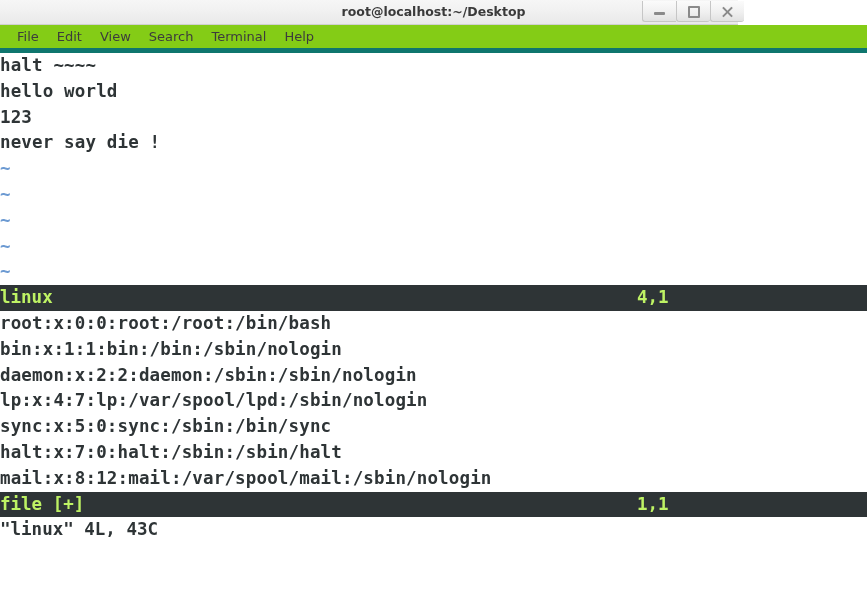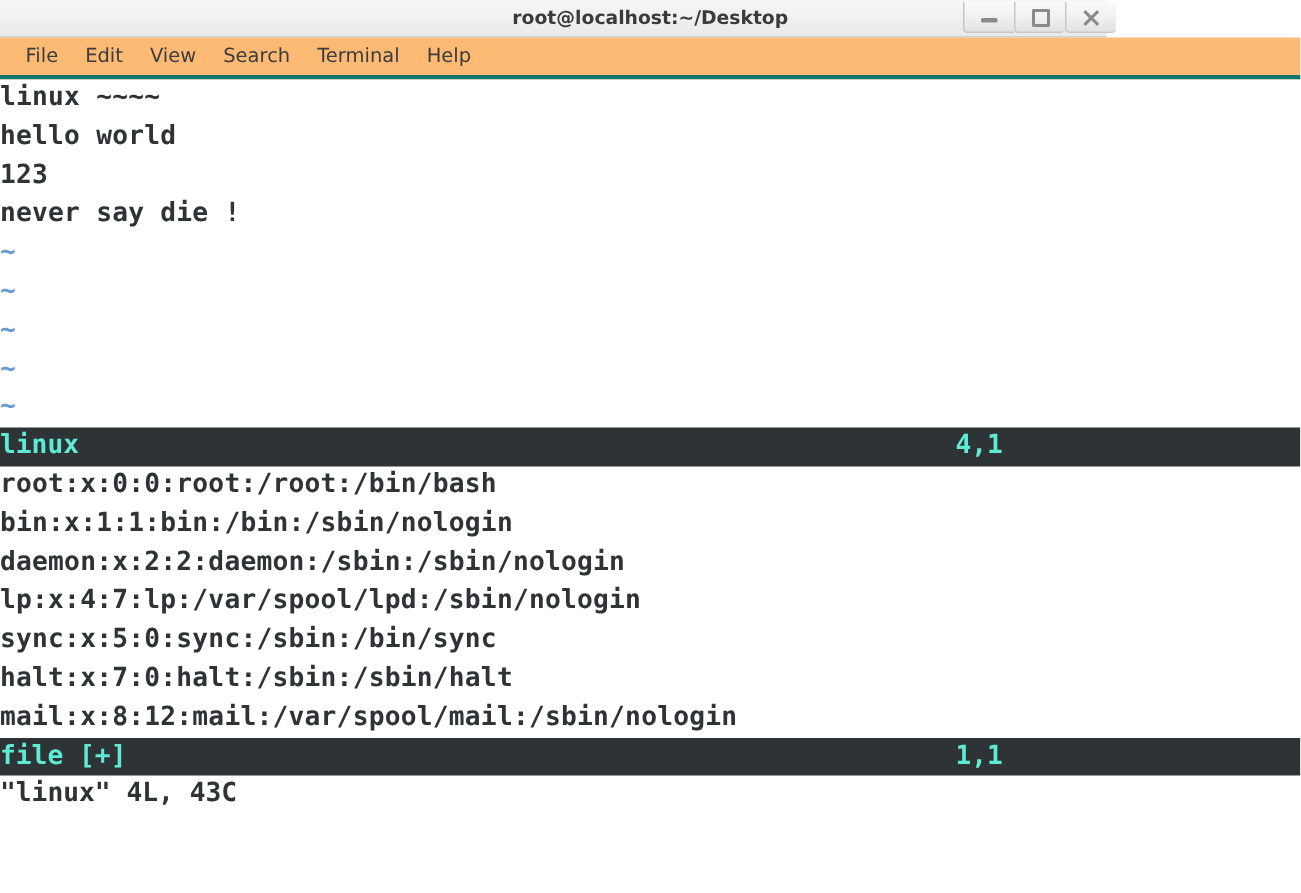--- a/index.html
+++ b/index.html
@@ -89,22 +89,22 @@
   }
   .winbtn .glyph-close-l1 { transform: rotate(45deg); }
   .winbtn .glyph-close-l2 { transform: rotate(-45deg); }
 
   
   #menubar {
     position: absolute;
     left: 0; top: 25px;
     width: 867px;
     height: 28px;
-    background: #fdba74;
-    border-bottom: 3px solid #0f766e;
+    background: #84cc16;
+    border-bottom: 5px solid #0f766e;
     box-sizing: border-box;
     display: flex;
     align-items: center;
     padding-left: 8px;
   }
   .menu-item {
     font-family: "DejaVu Sans", sans-serif;
     font-size: 13px;
     color: #3c3c3c;
     padding: 3px 9px;
@@ -134,21 +134,21 @@
     letter-spacing: 0.15px;
     overflow: hidden;
   }
   .tilde {
     color: #6c9ad2;
   }
   .statusline {
     position: relative;
     height: 25.8px;
     background: #2e3436;
-    color: #5eead4;
+    color: #bef264;
     white-space: pre;
     overflow: hidden;
   }
   .statusline .sl-name {
     position: absolute;
     left: 0px; top: 0px;
     line-height: 25.8px;
   }
   .statusline .sl-pos {
     position: absolute;
@@ -194,21 +194,21 @@
     <div class="menu-item">Edit</div>
     <div class="menu-item">View</div>
     <div class="menu-item">Search</div>
     <div class="menu-item">Terminal</div>
     <div class="menu-item">Help</div>
   </div>
 
   <div id="terminal">
 
     <div>
-      <div class="term-line">linux ~~~~</div>
+      <div class="term-line">halt ~~~~</div>
       <div class="term-line">hello world</div>
       <div class="term-line">123</div>
       <div class="term-line">never say die !</div>
       <div class="term-line tilde">~</div>
       <div class="term-line tilde">~</div>
       <div class="term-line tilde">~</div>
       <div class="term-line tilde">~</div>
       <div class="term-line tilde">~</div>
     </div>
 

